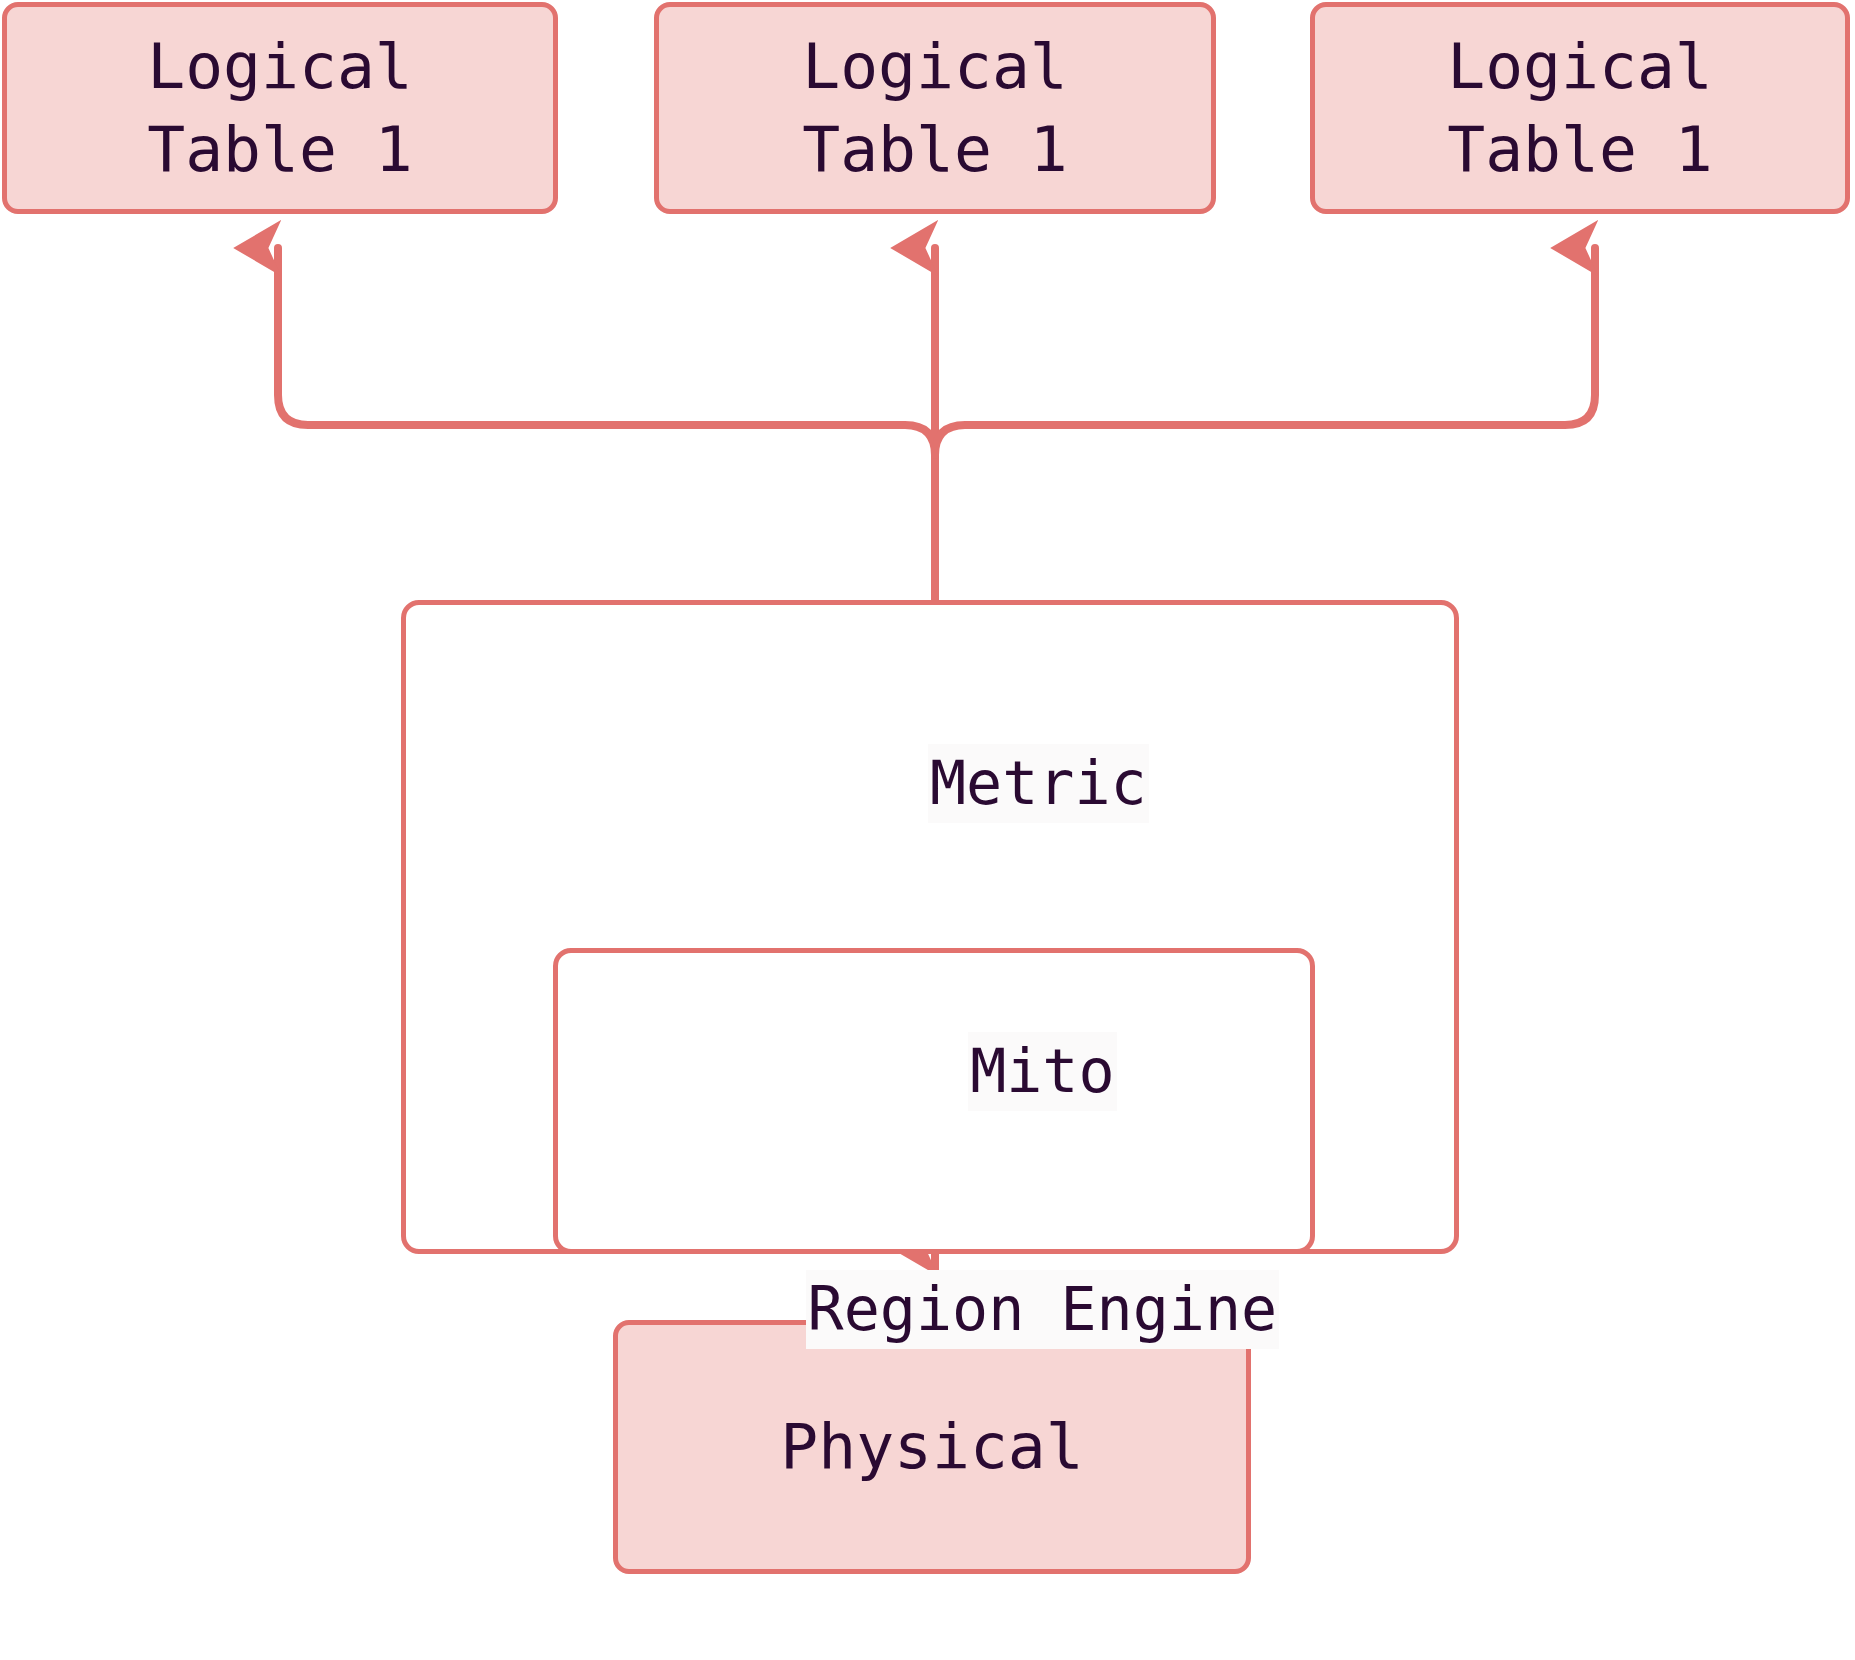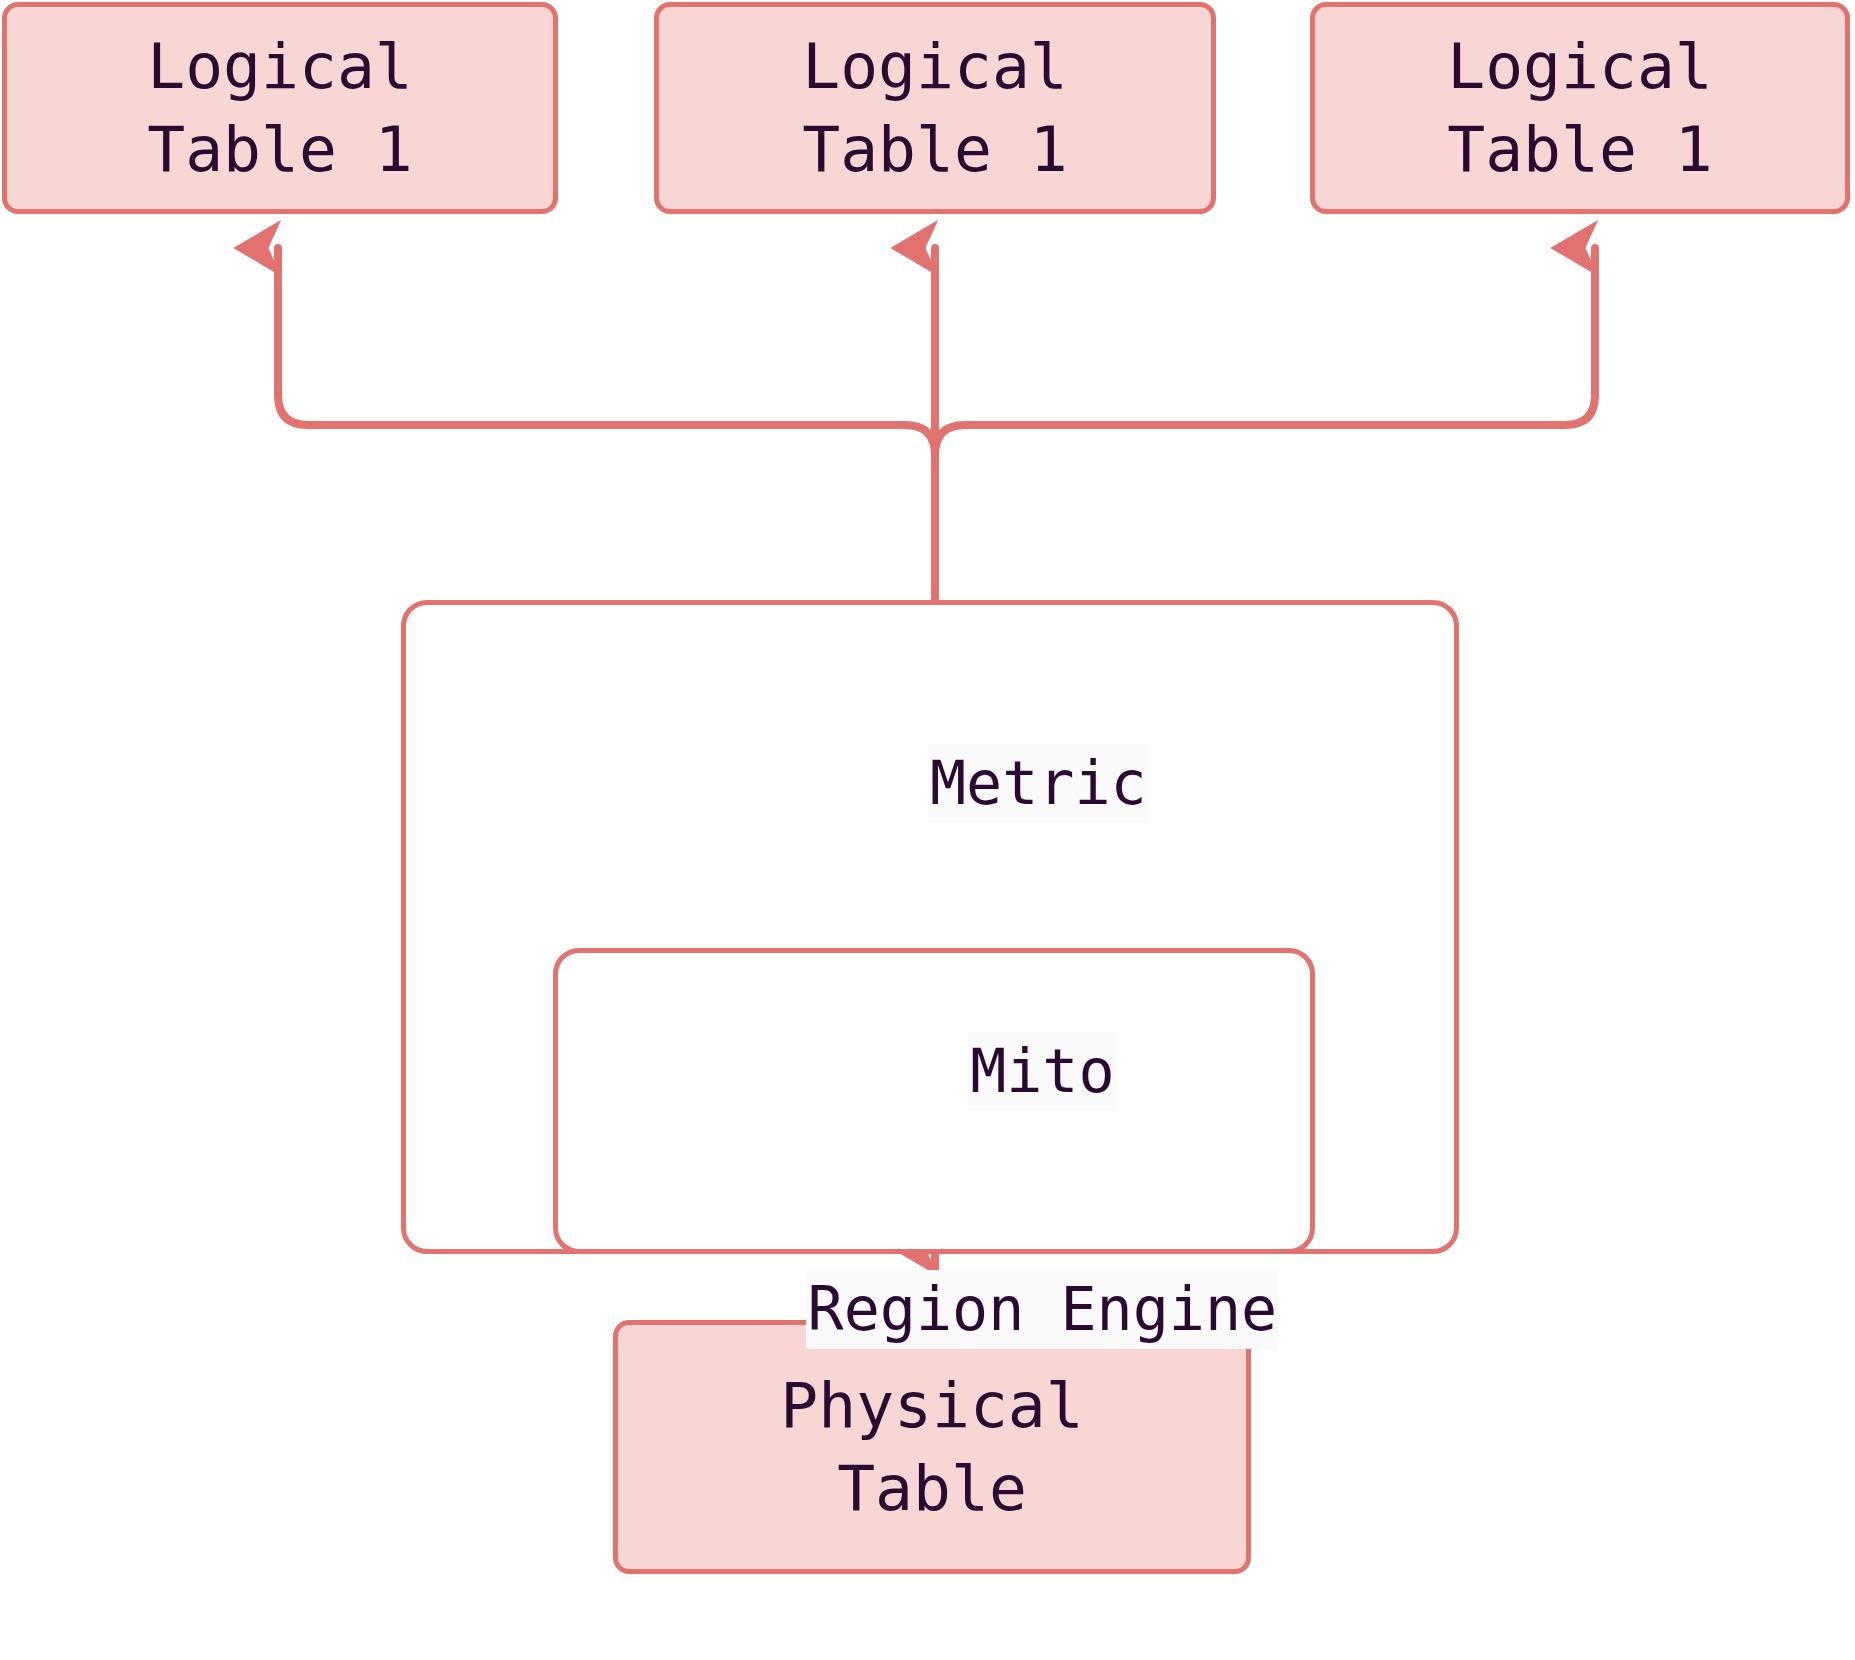--- a/index.html
+++ b/index.html
@@ -46,21 +46,21 @@
   .node.filled {
     background: #F7D6D4;
     border: 5px solid #E2726E;
     border-radius: 16px;
     z-index: 3;
   }
   
   .node.hollow {
     background: #ffffff;
     border: 5px solid #E2726E;
-    border-radius: 26px;
+    border-radius: 18px;
     z-index: 2;
   }
   .node.hollow.inner { z-index: 4; }
 
   
   .cap {
     display: inline-block;
     background: #FBFAFA;
     padding: 0 2px;
   }
@@ -140,16 +140,15 @@
     <span class="line">
       <span class="cap">Mito</span>
     </span>
     <span class="line">
       <span class="cap">Region Engine</span>
     </span>
   </div>
 
   <div class="node filled physical">
     <span class="line">Physical</span>
-    <span class="line">Table</span>
   </div>
 
 </div>
 
 </body></html>

